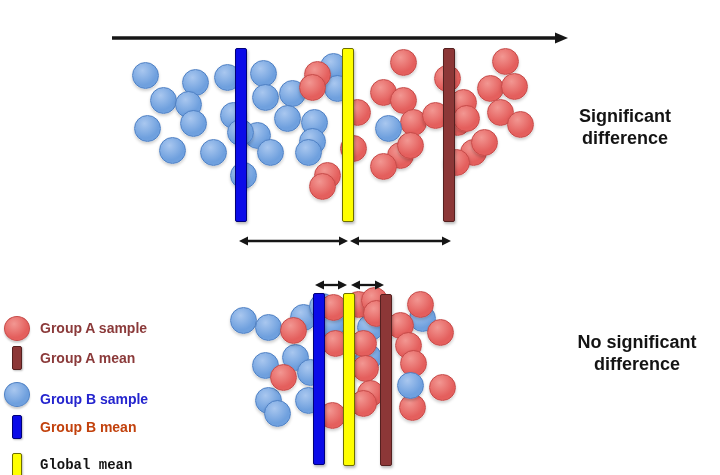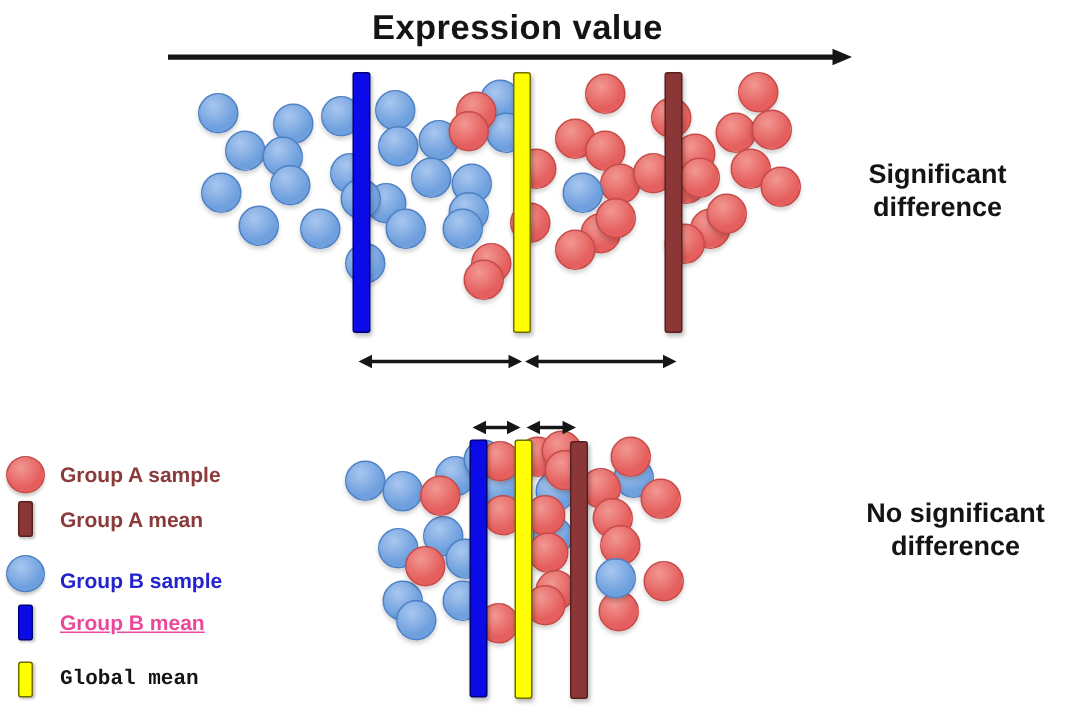--- a/index.html
+++ b/index.html
@@ -24,33 +24,32 @@
   #arrows{left:0;top:0;pointer-events:none;z-index:6;}
   #figure{left:0;top:0;width:720px;height:475px;z-index:2;}
   .dot{
     position:absolute;border-radius:50%;
     box-shadow:0 2px 3px rgba(0,0,0,0.18);
   }
   .bar{
     position:absolute;border-radius:2px;
     box-shadow:1px 2px 3px rgba(0,0,0,0.28);
   }
-  #legend{left:2px;top:4px;width:220px;height:373px;z-index:3;}
+  #legend{left:2px;top:16px;width:220px;height:373px;z-index:3;}
   .legend-row{
     position:absolute;left:0;height:26px;display:flex;align-items:center;
   }
   .legend-swatch-box{width:30px;display:flex;justify-content:center;align-items:center;}
   .legend-label{margin-left:8px;font-size:14px;font-weight:bold;white-space:nowrap;}
 </style>
 </head>
 <body>
 
 <div class="canvas">
 
-  <div class="abs title">Expression value</div>
 
   <svg id="arrows" class="abs" width="720" height="475" viewBox="0 0 720 475">
       <g>
         <line x1="112" y1="38" x2="556" y2="38" stroke="#161616" stroke-width="3.5"></line>
         <polygon points="568,38 555,32.5 555,43.5" fill="#161616"></polygon>
       </g>
       <g>
         <line x1="247" y1="241" x2="340" y2="241" stroke="#161616" stroke-width="2.3"></line>
         <polygon points="348,241 339,236.5 339,245.5" fill="#161616"></polygon>
         <polygon points="239,241 248,236.5 248,245.5" fill="#161616"></polygon>
@@ -186,21 +185,21 @@
       <div class="legend-row" style="top: 365px; align-items: flex-end;">
         <span class="legend-swatch-box">
           <span style="display: block; width: 24px; height: 23px; border-radius: 50%; box-shadow: rgba(0, 0, 0, 0.2) 0px 2px 2px; background: radial-gradient(circle at 38% 30%, rgb(169, 199, 239), rgb(111, 160, 222) 62%); border: 1px solid rgb(78, 128, 196);"></span>
         </span>
         <span class="legend-label" style="color: rgb(36, 36, 206);">Group B sample</span>
       </div>
       <div class="legend-row" style="top: 398px;">
         <span class="legend-swatch-box">
           <span style="display: block; width: 10px; height: 24px; border-radius: 2px; background: rgb(11, 11, 232); border: 1.5px solid rgb(0, 0, 122); box-sizing: border-box; box-shadow: rgba(0, 0, 0, 0.25) 1px 1px 2px;"></span>
         </span>
-        <span class="legend-label" style="color: #ec4899; text-decoration: underline;">Group B mean</span>
+        <span class="legend-label" style="color: #c2410c;">Group B mean</span>
       </div>
       <div class="legend-row" style="top: 436px;">
         <span class="legend-swatch-box">
           <span style="display: block; width: 10px; height: 24px; border-radius: 2px; background: rgb(255, 255, 0); border: 1.5px solid rgb(110, 110, 0); box-sizing: border-box; box-shadow: rgba(0, 0, 0, 0.25) 1px 1px 2px;"></span>
         </span>
         <span class="legend-label" style="color: rgb(20, 20, 20); font-family: Liberation Mono, monospace;">Global mean</span>
       </div>
     </div>
 
 </div>

